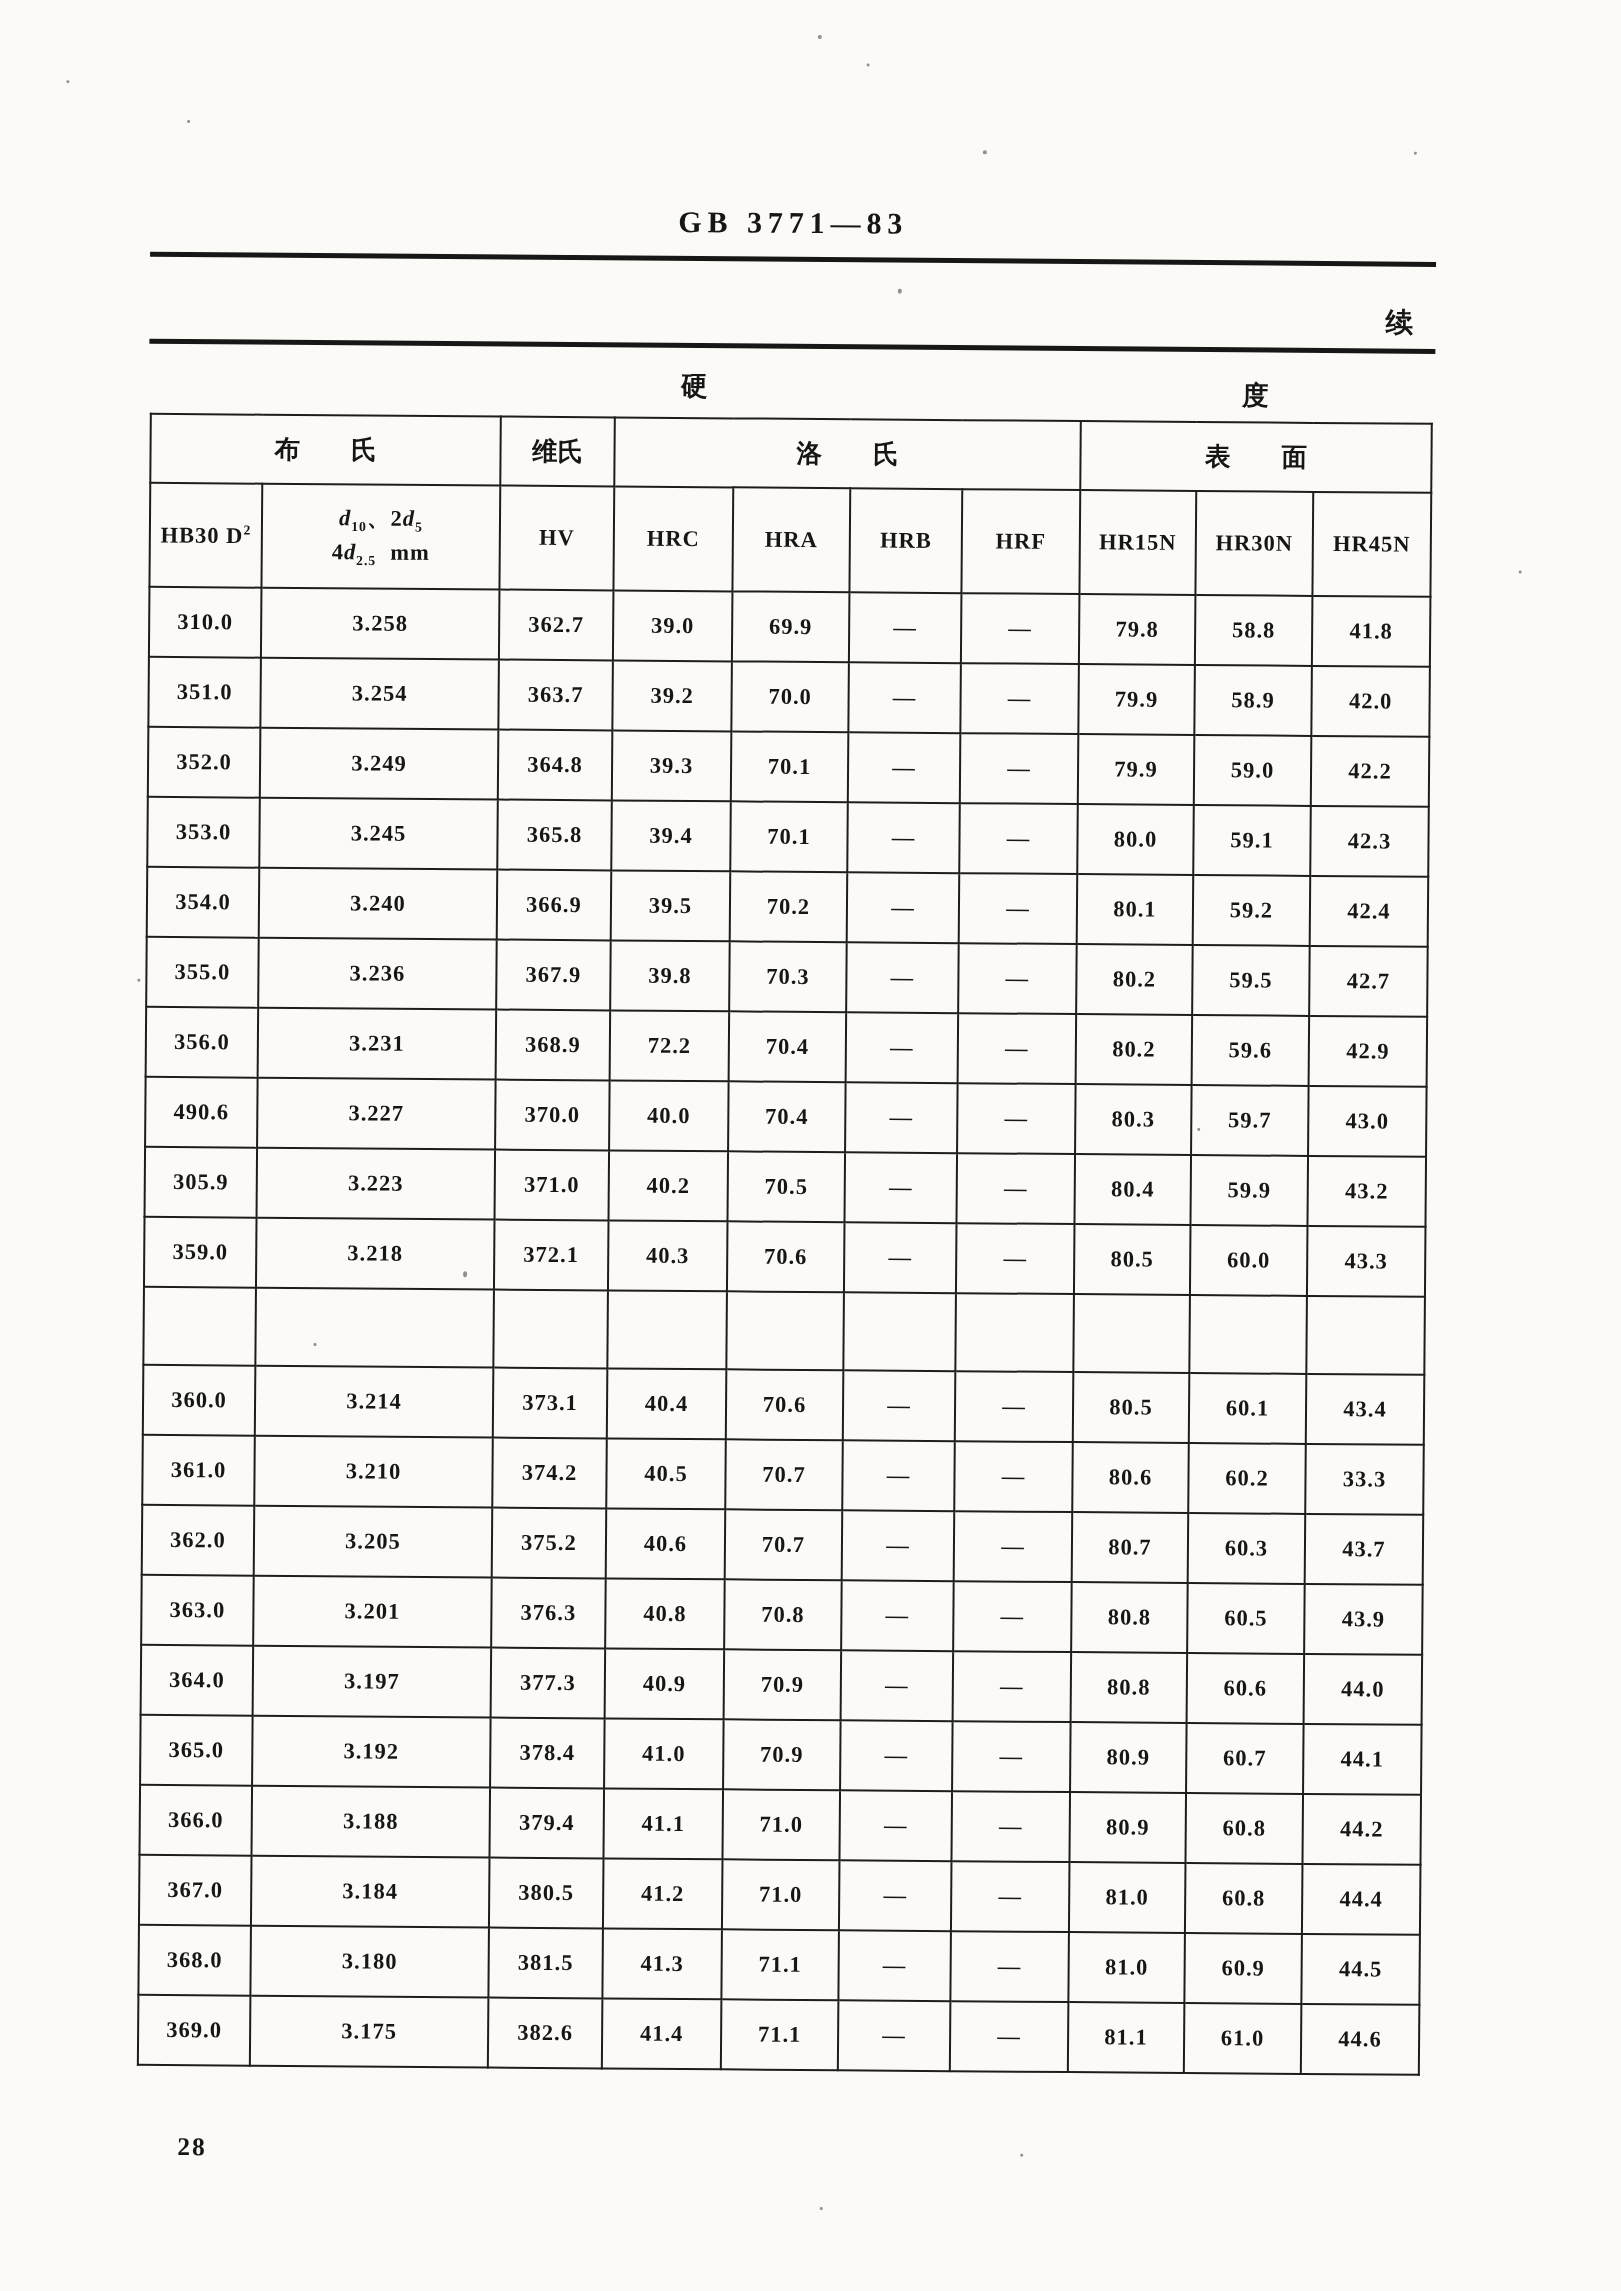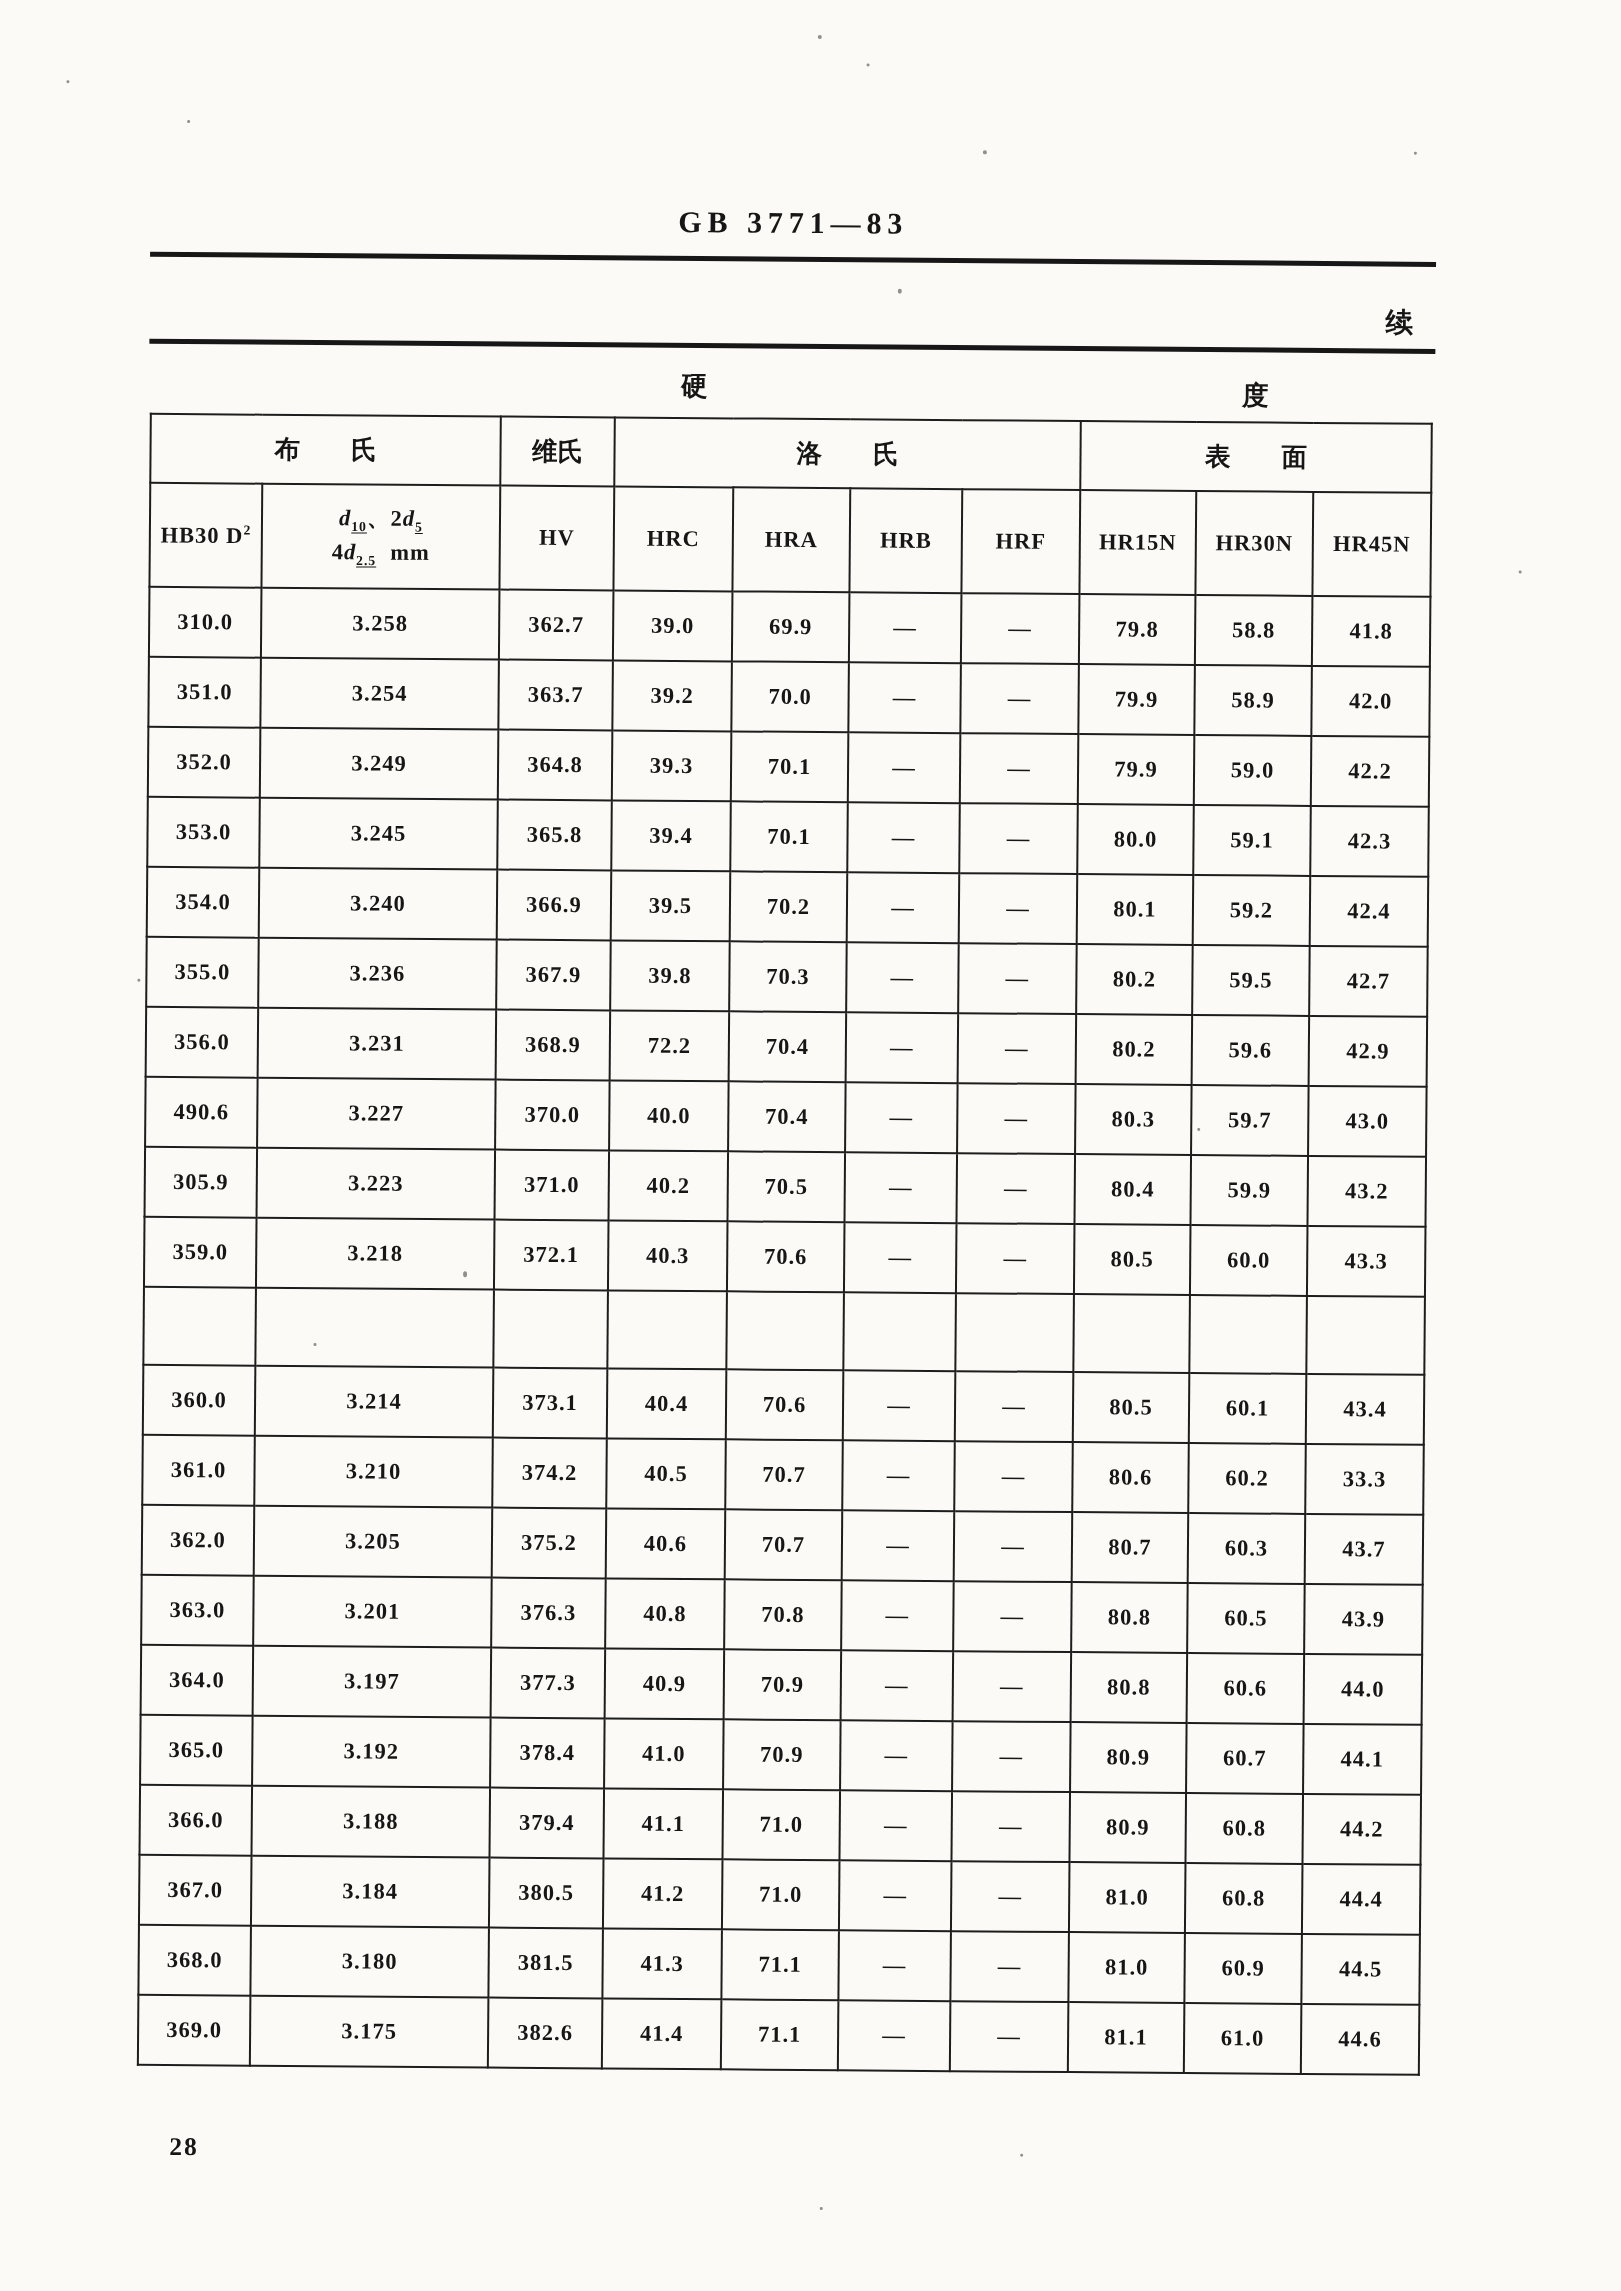--- a/index.html
+++ b/index.html
@@ -26,25 +26,25 @@
   }
   th,td{
     border:2px solid #1d1d1d;text-align:center;vertical-align:middle;
     font-weight:bold;padding:0;overflow:hidden;
   }
   thead tr.group-row{height:69px;font-size:25.5px;}
   thead tr.colhead-row{height:104px;font-size:22.5px;letter-spacing:1px;}
   tbody tr{height:70px;font-size:22.5px;letter-spacing:1px;}
   tbody tr.empty-row{height:78px;}
   sup{font-size:13.7px;vertical-align:super;}
-  sub{font-size:13.7px;vertical-align:sub;text-decoration:underline;}
+  sub{font-size:13.7px;vertical-align:sub;}
   .dline{line-height:1.4;font-size:22.5px;letter-spacing:1px;}
   .dline i{font-style:italic;}
   .unit{margin-left:14px;}
-  .pagenum{position:absolute;left:178px;top:2137px;font-size:25.5px;font-weight:bold;letter-spacing:2px;}
+  .pagenum{position:absolute;left:186px;top:2137px;font-size:25.5px;font-weight:bold;letter-spacing:2px;}
   .speck{position:absolute;background:#4a4a4a;border-radius:50%;opacity:.6;}
 </style>
 </head>
 <body>
 
 <div class="sheet">
 
   <div class="title">GB 3771—83</div>
 
   <div class="rule" id="rule1"></div>

